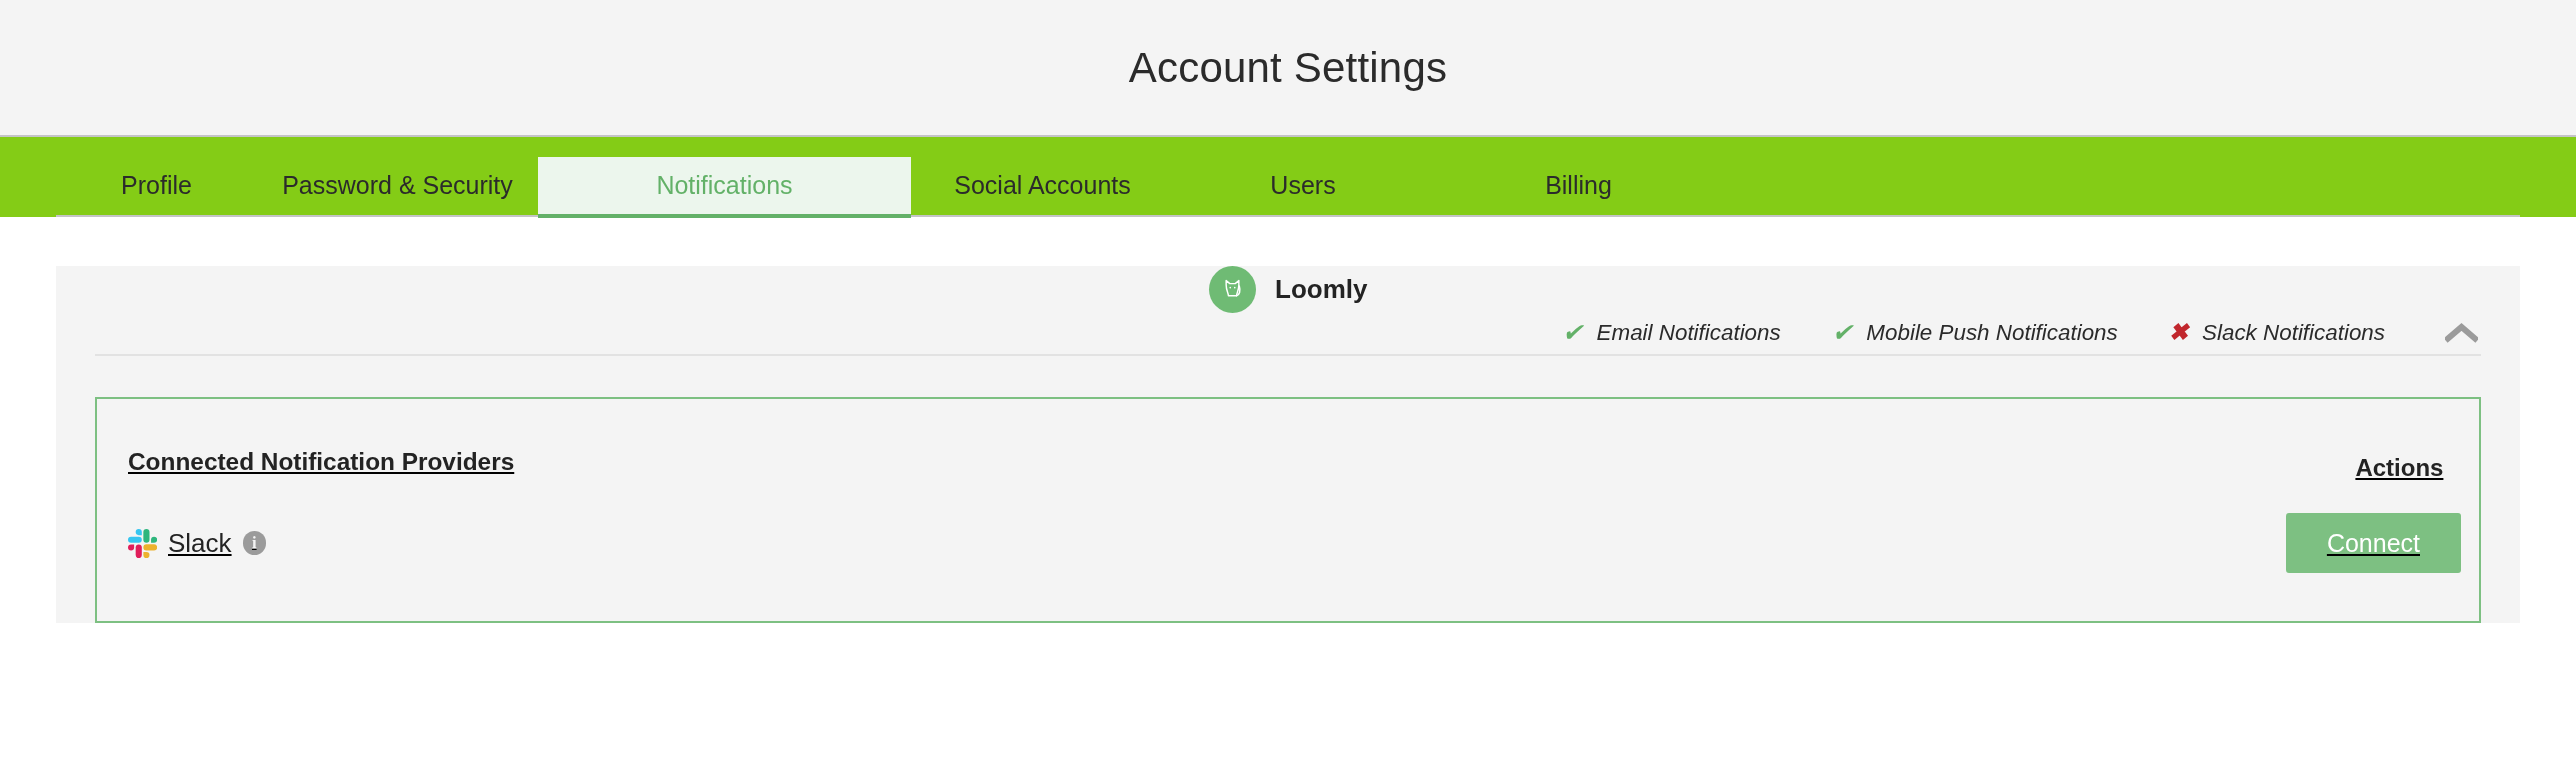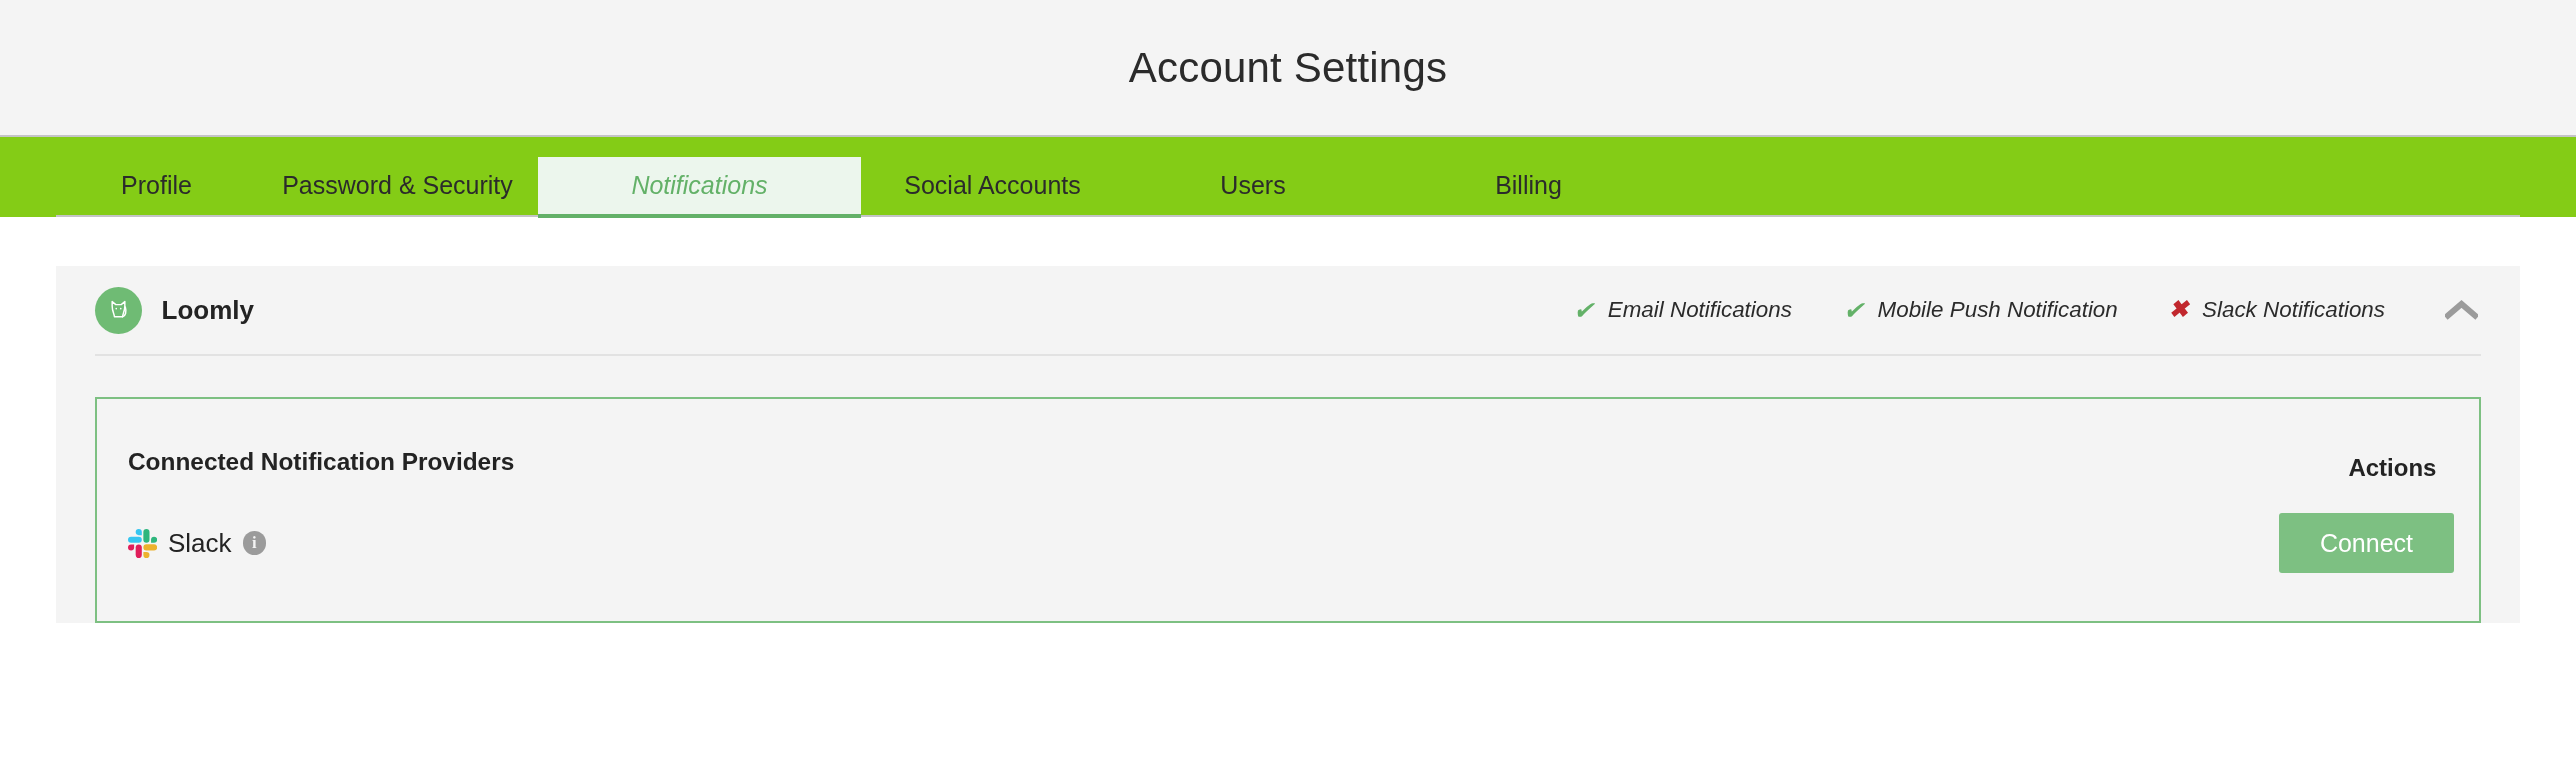--- a/index.html
+++ b/index.html
@@ -56,40 +56,41 @@
   .tab.active::after {
     content: "";
     position: absolute;
     left: 0; right: 0; bottom: -2.9px;
     height: 3.9px;
     background: #63b168;
   }
   
   .tab-0 { width: 201px; }
   .tab-1 { width: 281px; }
-  .tab-2 { width: 323px; font-style: italic; }
+  .tab-2 { width: 373px; }
   .tab-3 { width: 263px; }
   .tab-4 { width: 258px; }
   .tab-5 { width: 254px; }
   .tab-6 { width: 334px; }
   .tab-7 { width: 293px; }
 
   
   .content {
     padding: 49px 56px 0 56px;
   }
   .card {
     background: #f4f4f4;
     padding: 0 39px;
   }
   .card-header {
     display: flex;
     align-items: center;
     height: 90px;
     border-bottom: 2px solid #e2e2e2;
+    flex-direction: column;
   }
   .brand {
     display: flex;
     align-items: center;
     gap: 19.5px;
     flex: 0 0 auto;
   }
   .brand-logo {
     width: 47px; height: 47px;
     border-radius: 50%;
@@ -127,22 +128,23 @@
     display: flex;
     align-items: center;
     justify-content: center;
     cursor: pointer;
   }
 
   
   .providers-panel {
     border: 2px solid #7dc082;
     margin: 41px 0 0 0;
-    padding: 0 25px 62px 31px;
+    padding: 0 18px 62px 31px;
     height: 226px;
+    text-decoration: underline;
   }
   .panel-head {
     display: flex;
     align-items: center;
     justify-content: space-between;
     padding-top: 43px;
   }
   .panel-head-title {
     font-size: 24.4px;
     font-weight: 700;
@@ -246,21 +248,21 @@
 
       <div class="status-list">
 
         <div class="status-item">
           <span class="status-icon ok">✔</span>
           <span>Email Notifications</span>
         </div>
 
         <div class="status-item">
           <span class="status-icon ok">✔</span>
-          <span>Mobile Push Notification</span>
+          <span>Mobile Push Notifications</span>
         </div>
 
         <div class="status-item">
           <span class="status-icon bad">✖</span>
           <span>Slack Notifications</span>
         </div>
 
         <div class="collapse-btn">
           <svg width="33" height="21.5" viewBox="0 0 34 22" aria-hidden="true">
             <path d="M3 17 L17 5 L31 17" fill="none" stroke="#9b9b9b" stroke-width="6" stroke-linecap="square" stroke-linejoin="miter"></path>

